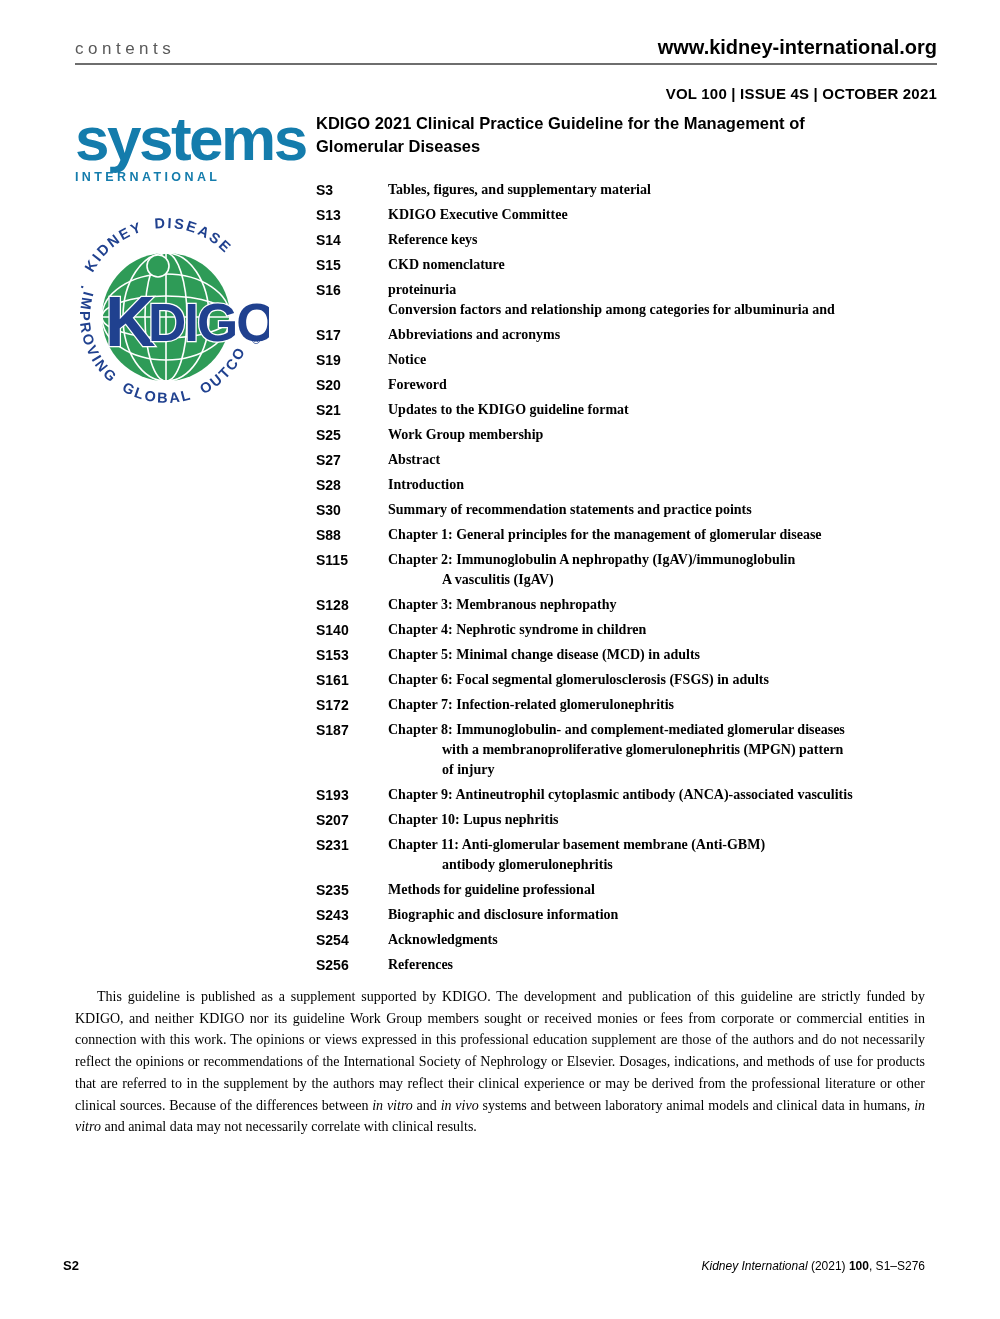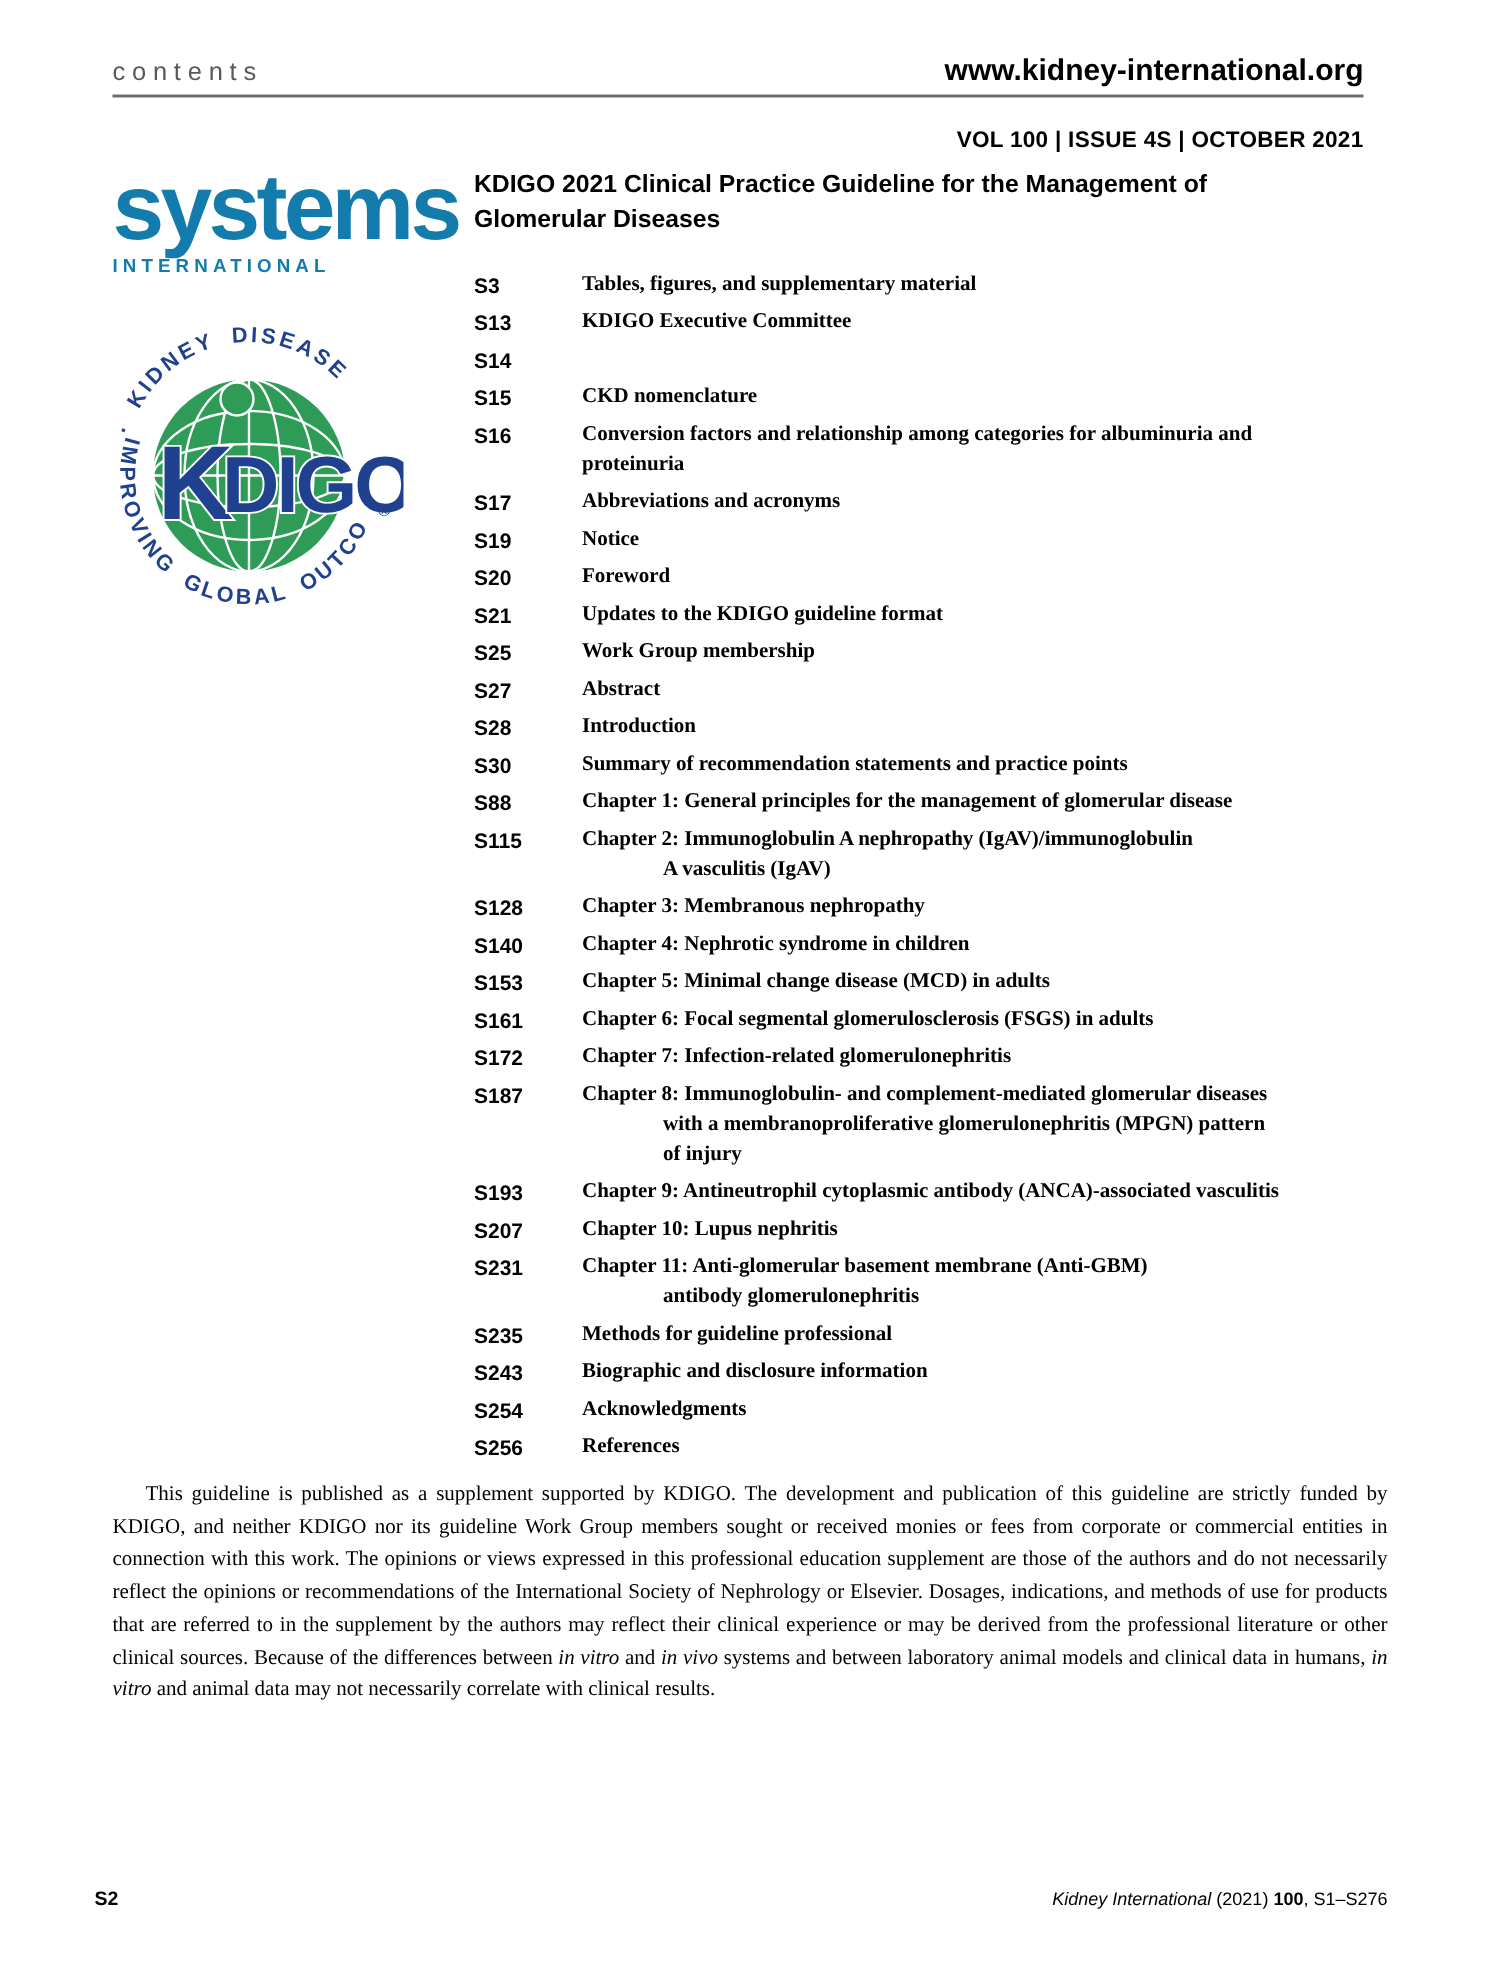--- a/index.html
+++ b/index.html
@@ -1,21 +1,21 @@
 <!DOCTYPE html>
 <html style="--kidney-blue: #147CAC; --kdigo-green: #2E9B57; --kdigo-blue: #20418F; --rule-gray: #6E6E6E; --contents-gray: #595959;"><head>
 <meta charset="utf-8">
 <style>
   html,body{margin:0;padding:0;}
   body{
     width:1000px;height:1319px;position:relative;background:#fff;color:#000;
     font-family:"Liberation Sans",sans-serif;overflow:hidden;
   }
   
-  .header{position:absolute;left:75px;right:91px;top:36px;}
+  .header{position:absolute;left:75px;right:63px;top:36px;}
   .header-top{display:flex;justify-content:space-between;align-items:baseline;}
   .contents{font-size:17px;letter-spacing:4.5px;color:var(--contents-gray,#595959);}
   .url{font-size:20px;font-weight:bold;margin-left:25px;}
   .rule{height:2px;background:var(--rule-gray,#6e6e6e);margin-top:4px;}
   .vol{margin-top:20px;text-align:right;font-size:15px;font-weight:bold;letter-spacing:.2px;}
   
   .main{position:absolute;left:75px;top:110px;width:850px;display:flex;}
   .logos{width:241px;flex-shrink:0;}
   .ki-word{font-size:62px;font-weight:bold;letter-spacing:-2.5px;line-height:.92;color:var(--kidney-blue,#147CAC);}
   .ki-sub{font-size:12.5px;font-weight:bold;letter-spacing:3.4px;margin-top:3px;color:var(--kidney-blue,#147CAC);}
@@ -99,32 +99,35 @@
           </div>
         </div>
         <div class="toc-row">
           <span class="toc-page">S13</span>
           <div class="toc-text">
             <div class="toc-line">KDIGO Executive Committee</div>
           </div>
         </div>
         <div class="toc-row">
           <span class="toc-page">S14</span>
+          <div class="toc-text">
+            <div class="toc-line">Reference keys</div>
+          </div>
         </div>
         <div class="toc-row">
           <span class="toc-page">S15</span>
           <div class="toc-text">
             <div class="toc-line">CKD nomenclature</div>
           </div>
         </div>
         <div class="toc-row">
           <span class="toc-page">S16</span>
           <div class="toc-text">
+            <div class="toc-line">proteinuria</div>
             <div class="toc-line">Conversion factors and relationship among categories for albuminuria and</div>
-            <div class="toc-line">proteinuria</div>
           </div>
         </div>
         <div class="toc-row">
           <span class="toc-page">S17</span>
           <div class="toc-text">
             <div class="toc-line">Abbreviations and acronyms</div>
           </div>
         </div>
         <div class="toc-row">
           <span class="toc-page">S19</span>

